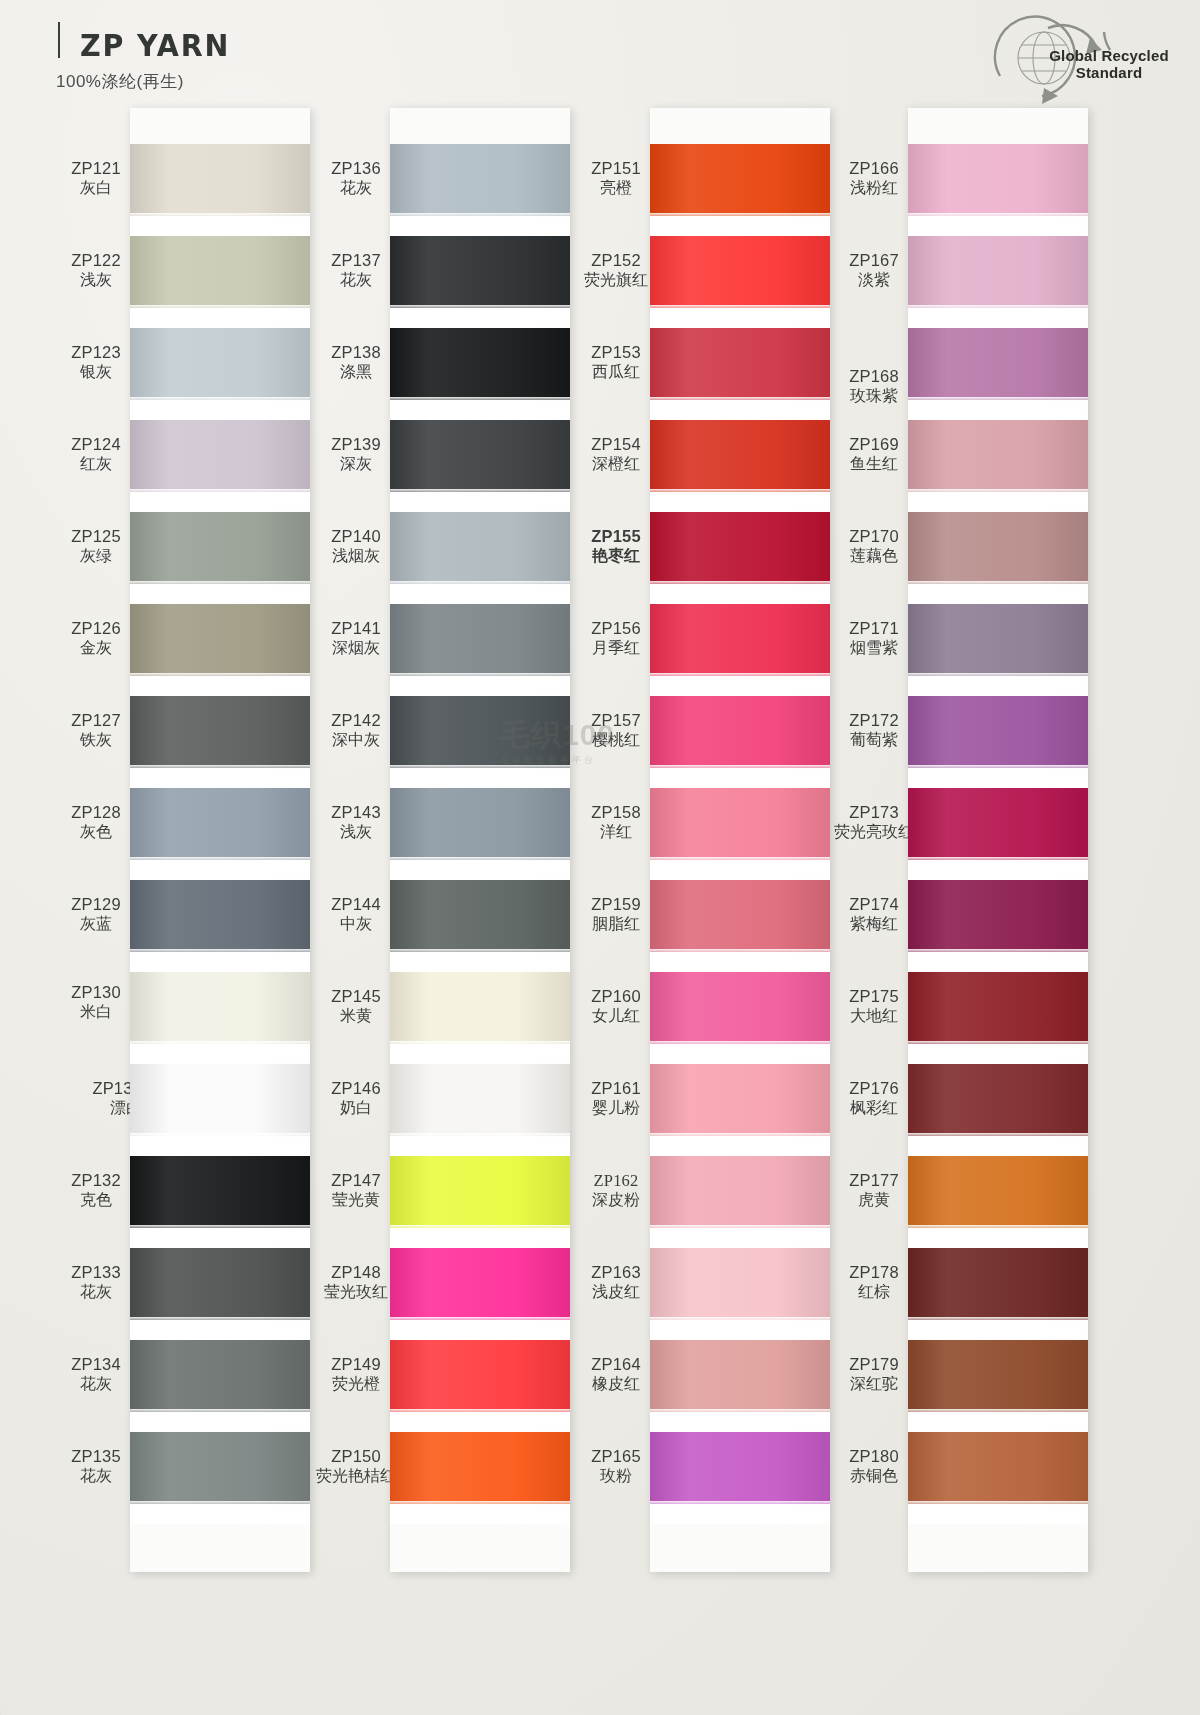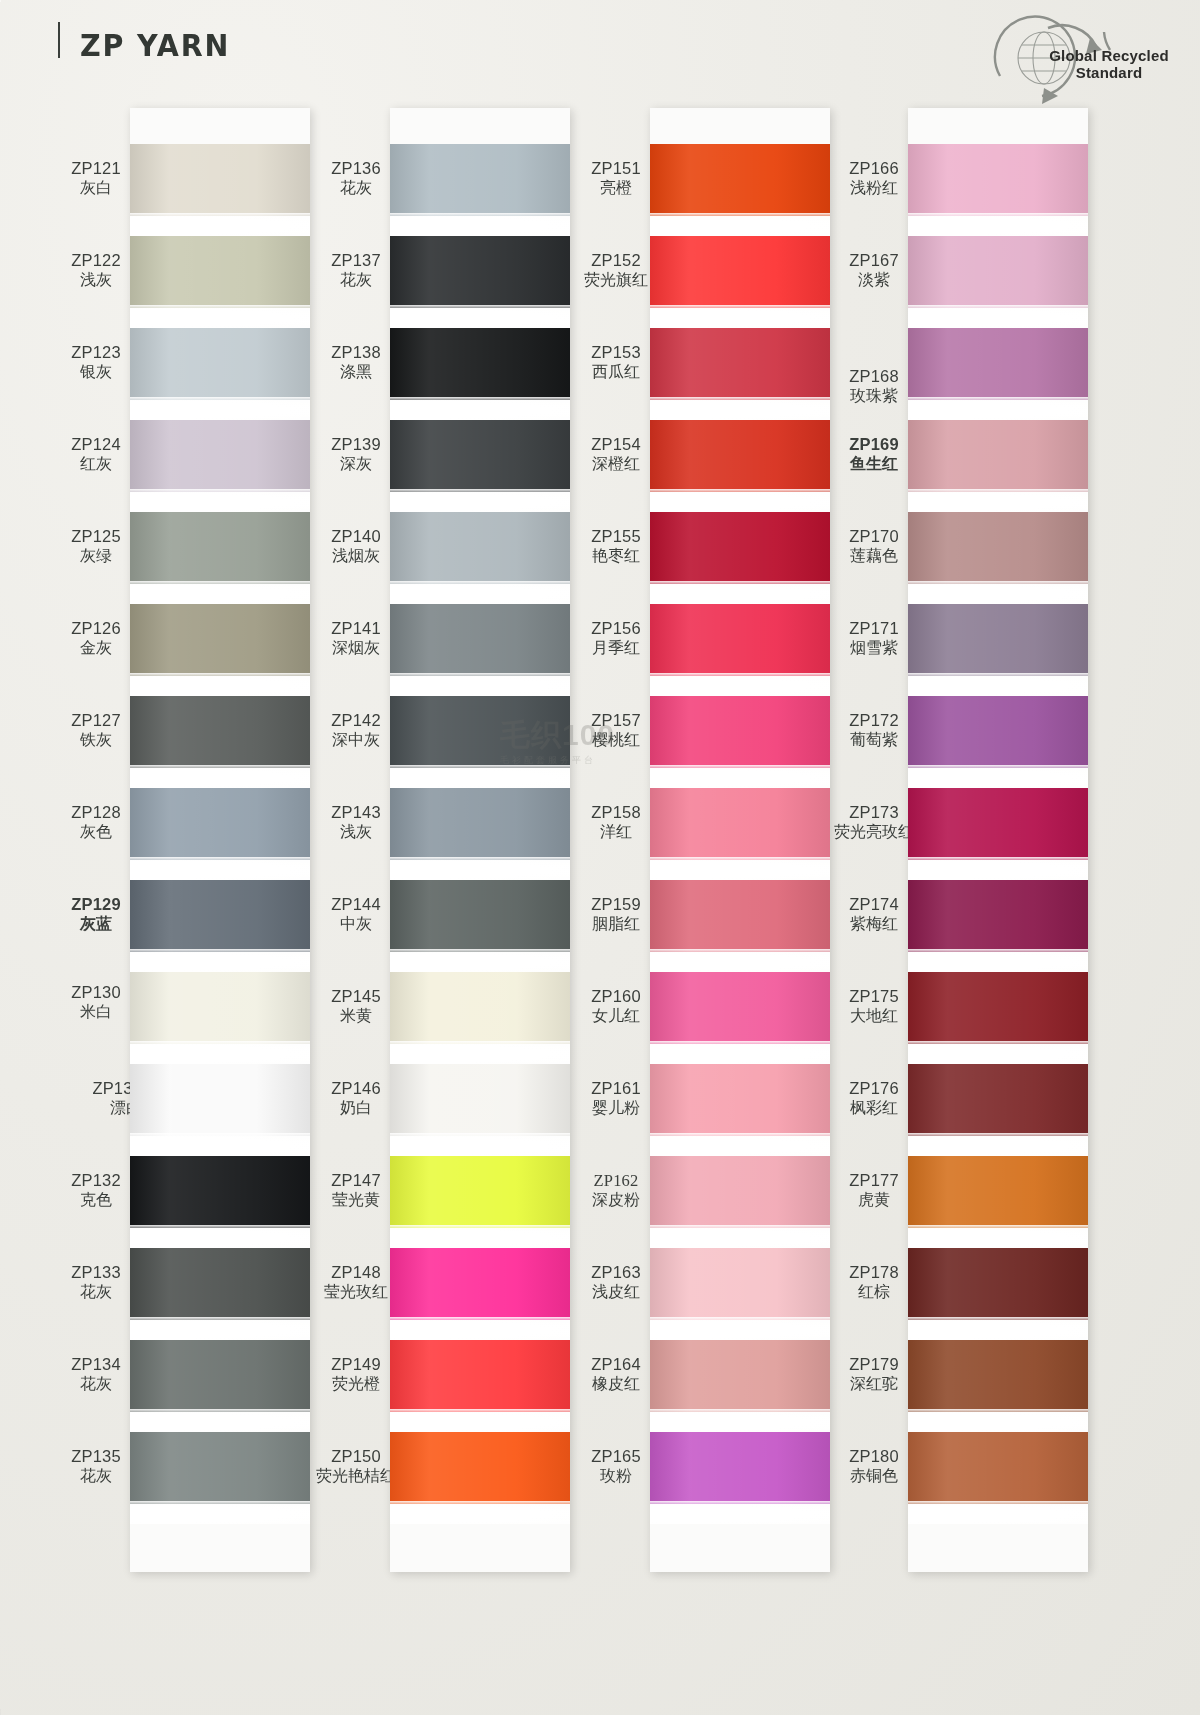--- a/index.html
+++ b/index.html
@@ -109,20 +109,21 @@
 </head>
 <body>
 
 <div class="paper-noise"></div>
 
 <div class="header">
   <div class="title-row">
     <span class="title-sep"></span>
     <span class="title-brand">ZP YARN</span>
   </div>
+  <div class="subtitle">100%涤纶(再生)</div>
 </div>
 
 <div class="grs">
   <svg width="190" height="100" viewBox="0 0 190 100">
     <g fill="none" stroke="#8d908b" stroke-width="2.4">
       <path d="M18,66 A40,40 0 1,1 60,86"></path>
     </g>
     <polygon points="62,78 76,86 60,94" fill="#8d908b"></polygon>
     <g fill="none" stroke="#8d908b" stroke-width="2.4">
       <path d="M128,40 A40,40 0 0,1 122,22"></path>
@@ -171,21 +172,21 @@
           <span class="name">金灰</span>
         </div>
         <div class="lbl" style="top: 603px;">
           <span class="code">ZP127</span>
           <span class="name">铁灰</span>
         </div>
         <div class="lbl" style="top: 695px;">
           <span class="code">ZP128</span>
           <span class="name">灰色</span>
         </div>
-        <div class="lbl" style="top: 787px; font-weight: bold;">
+        <div class="lbl" style="top: 787px;">
           <span class="code">ZP129</span>
           <span class="name">灰蓝</span>
         </div>
         <div class="lbl" style="top: 875px;">
           <span class="code">ZP130</span>
           <span class="name">米白</span>
         </div>
         <div class="lbl" style="top: 971px; text-align: right;">
           <span class="code">ZP131</span>
           <span class="name">漂白</span>
@@ -351,21 +352,21 @@
           <span class="name">荧光旗红</span>
         </div>
         <div class="lbl" style="top: 235px;">
           <span class="code">ZP153</span>
           <span class="name">西瓜红</span>
         </div>
         <div class="lbl" style="top: 327px;">
           <span class="code">ZP154</span>
           <span class="name">深橙红</span>
         </div>
-        <div class="lbl" style="top: 419px;">
+        <div class="lbl" style="top: 419px; font-weight: bold;">
           <span class="code">ZP155</span>
           <span class="name">艳枣红</span>
         </div>
         <div class="lbl" style="top: 511px;">
           <span class="code">ZP156</span>
           <span class="name">月季红</span>
         </div>
         <div class="lbl" style="top: 603px;">
           <span class="code">ZP157</span>
           <span class="name">樱桃红</span>
@@ -445,21 +446,21 @@
           <span class="name">浅粉红</span>
         </div>
         <div class="lbl" style="top: 143px;">
           <span class="code">ZP167</span>
           <span class="name">淡紫</span>
         </div>
         <div class="lbl" style="top: 235px; margin-top: 24px;">
           <span class="code">ZP168</span>
           <span class="name">玫珠紫</span>
         </div>
-        <div class="lbl" style="top: 327px; font-weight: bold;">
+        <div class="lbl" style="top: 327px;">
           <span class="code">ZP169</span>
           <span class="name">鱼生红</span>
         </div>
         <div class="lbl" style="top: 419px;">
           <span class="code">ZP170</span>
           <span class="name">莲藕色</span>
         </div>
         <div class="lbl" style="top: 511px;">
           <span class="code">ZP171</span>
           <span class="name">烟雪紫</span>

